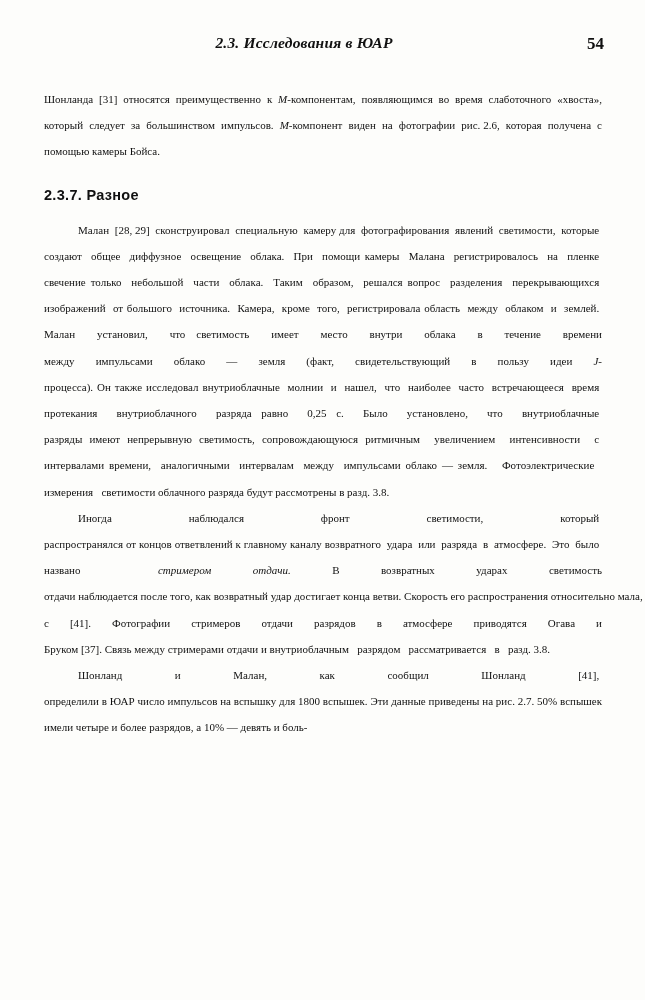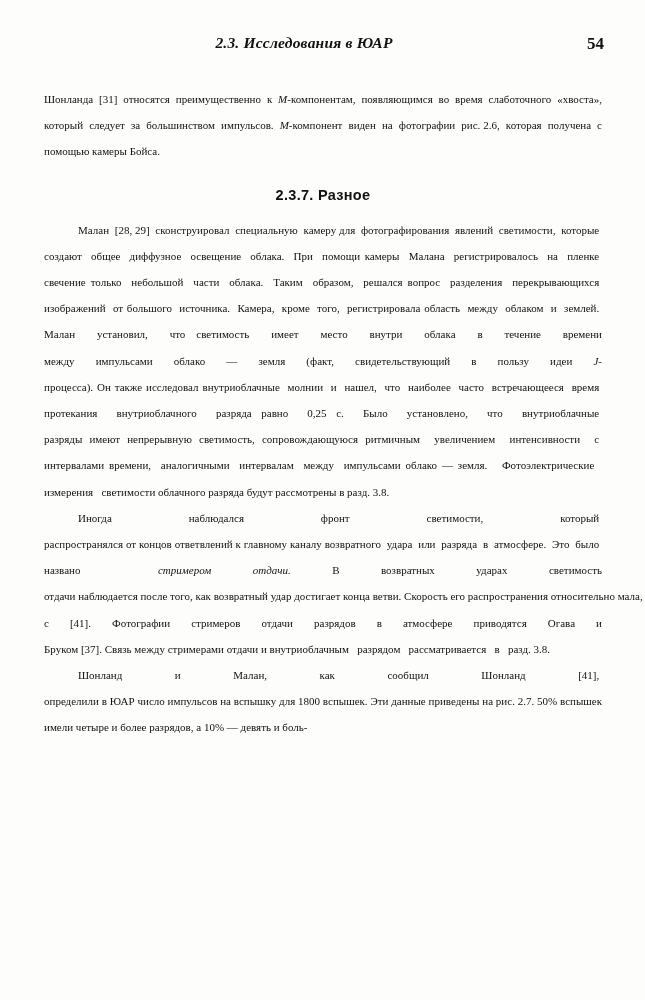--- a/index.html
+++ b/index.html
@@ -60,21 +60,21 @@
     font-size: 11px;
     line-height: 26.2px;
     text-indent: 34px;
     hyphens: manual;
   }
   p.no-indent {
     text-indent: 0;
   }
   .section-heading {
     margin: 22px 0 14px 0;
-    text-align: center;
+    text-align: left;
     font-family: "Liberation Sans", sans-serif;
     font-size: 14.5px;
     font-weight: bold;
     letter-spacing: 0.3px;
   }
   i.ital { font-style: italic; margin-left: 36px; }
   .mathvar { font-style: italic; font-family: "Liberation Serif", serif; }
 </style>
 </head>
 <body>

